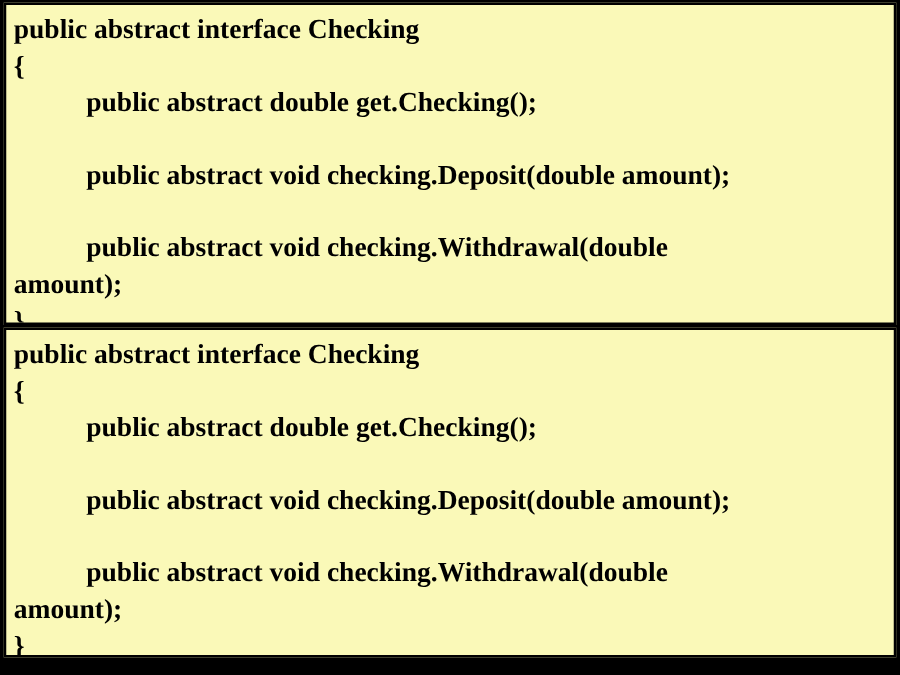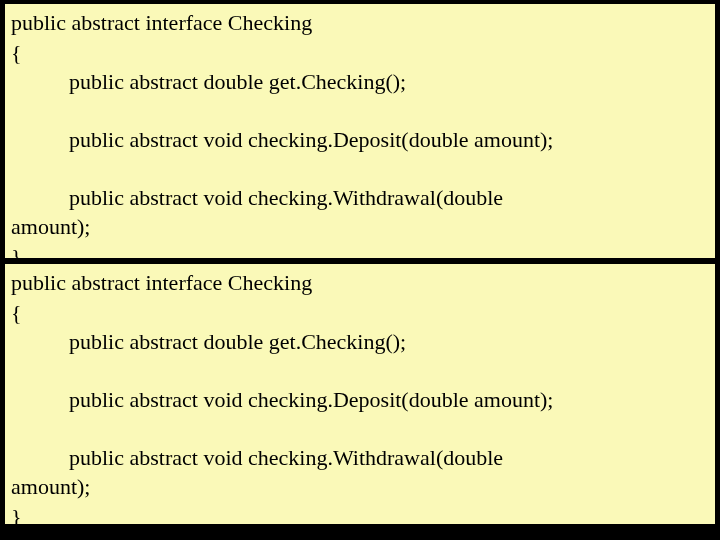--- a/index.html
+++ b/index.html
@@ -13,21 +13,21 @@
   }
   .panel {
     background: #faf9b8;
     border: 2px solid #000;
     margin: 2px 3px;
     padding: 4px 6px 2px 6px;
     line-height: 1.35;
   }
   .panel-top { height: 258px; overflow: hidden; }
   .panel-bot { height: 264px; overflow: hidden; }
-  .bold { font-weight: normal; }
+  .bold { font-weight: bold; }
   .indent { padding-left: 58px; }
   .spacer { height: 28px; }
 </style>
 </head>
 <body>
 
 <div class="panel panel-top">
   <div class="bold">public abstract interface Checking</div>
   <div class="bold">{</div>
   <div class="bold indent">public abstract double get.Checking();</div>

